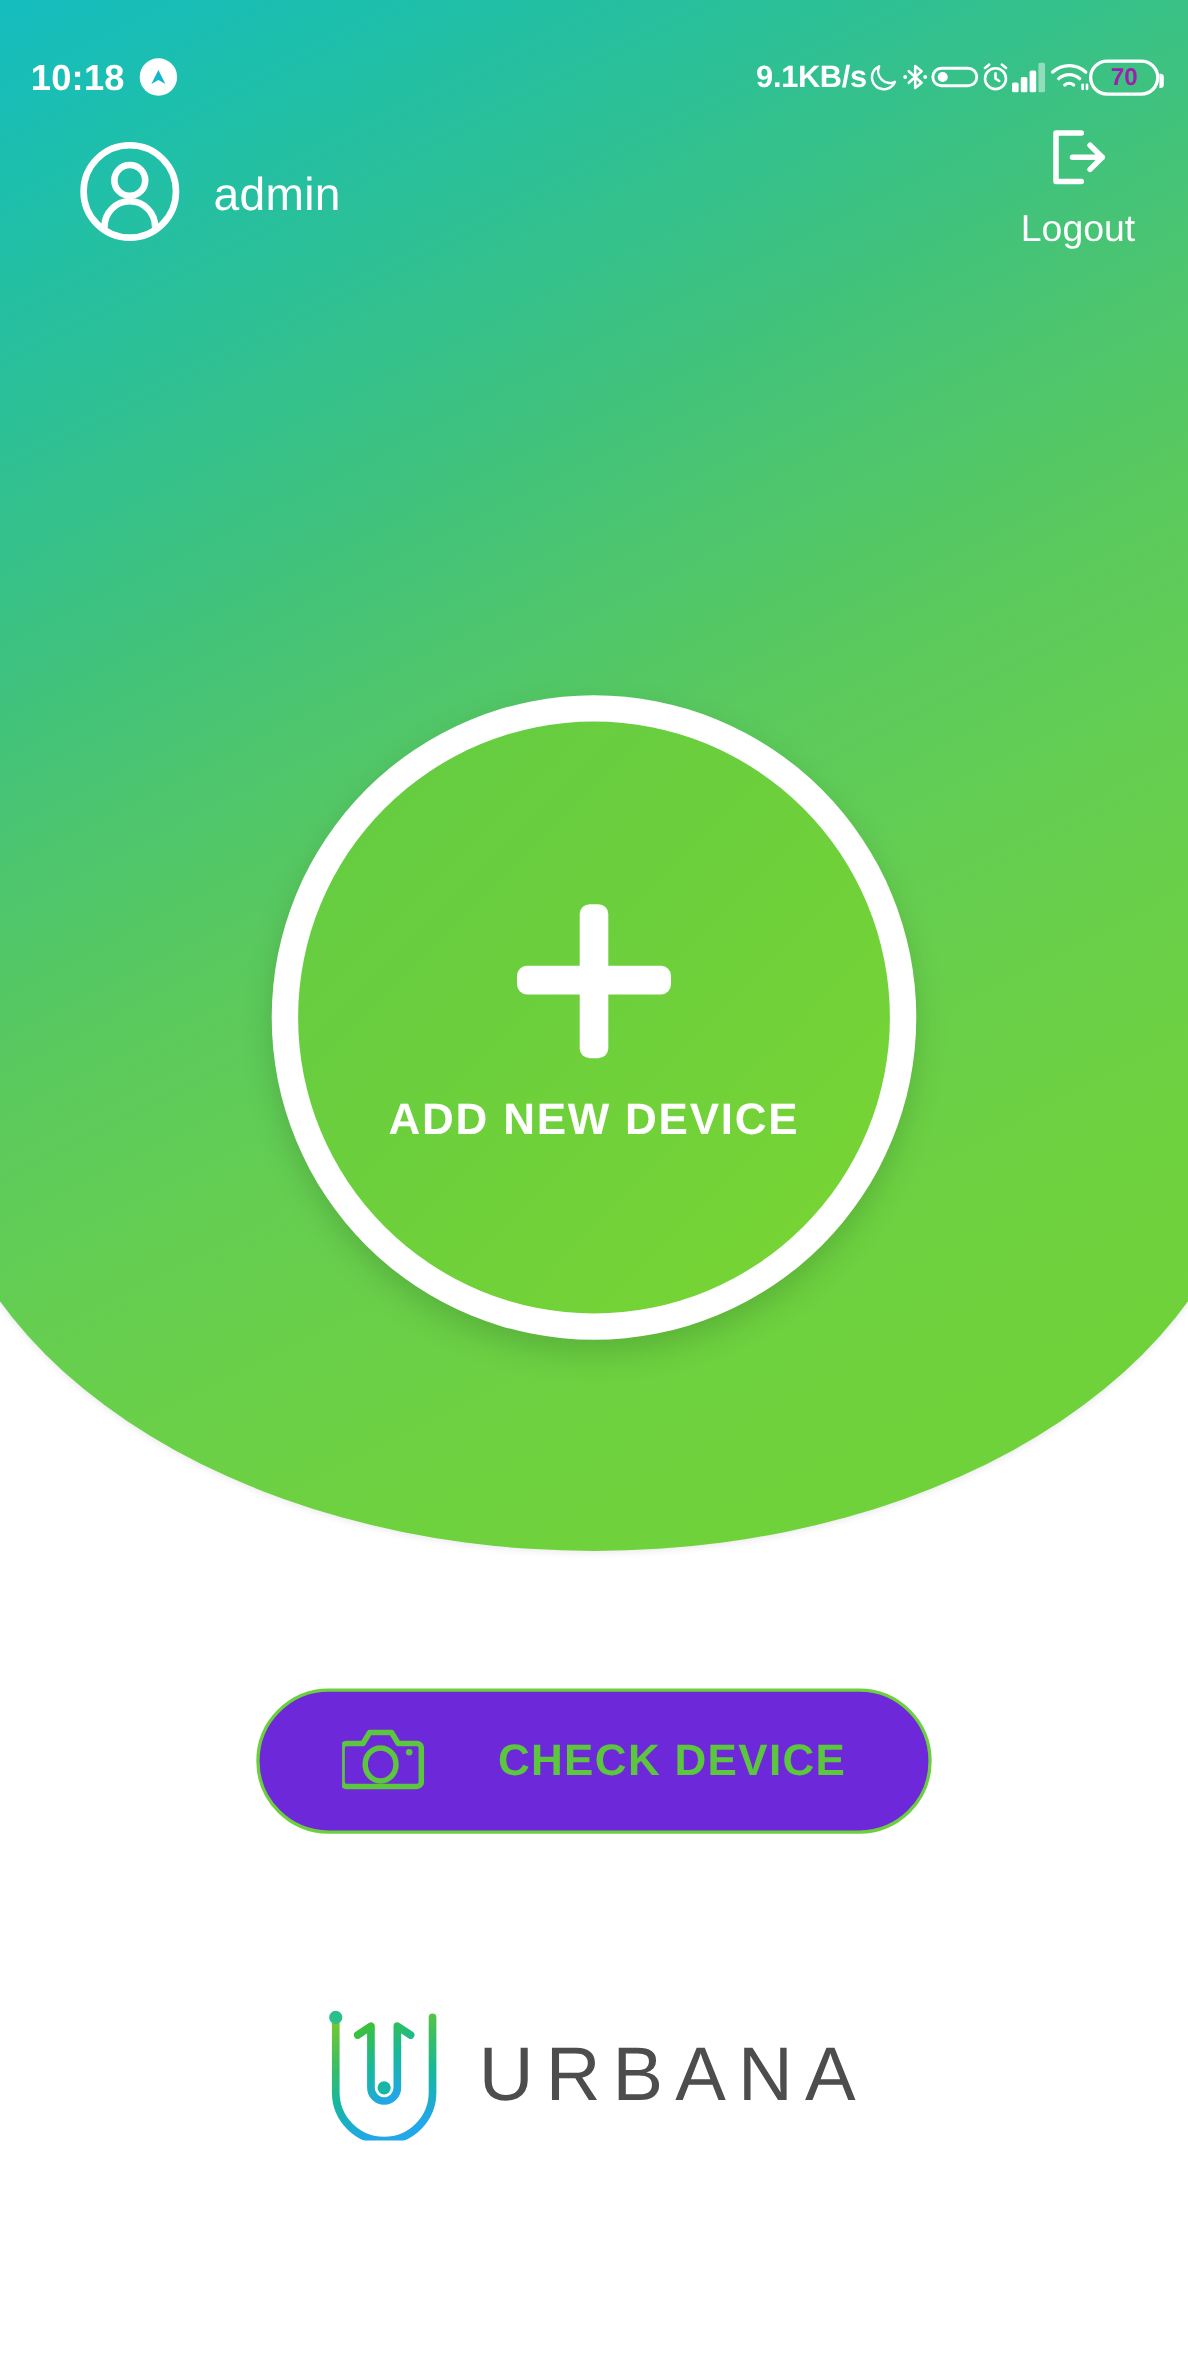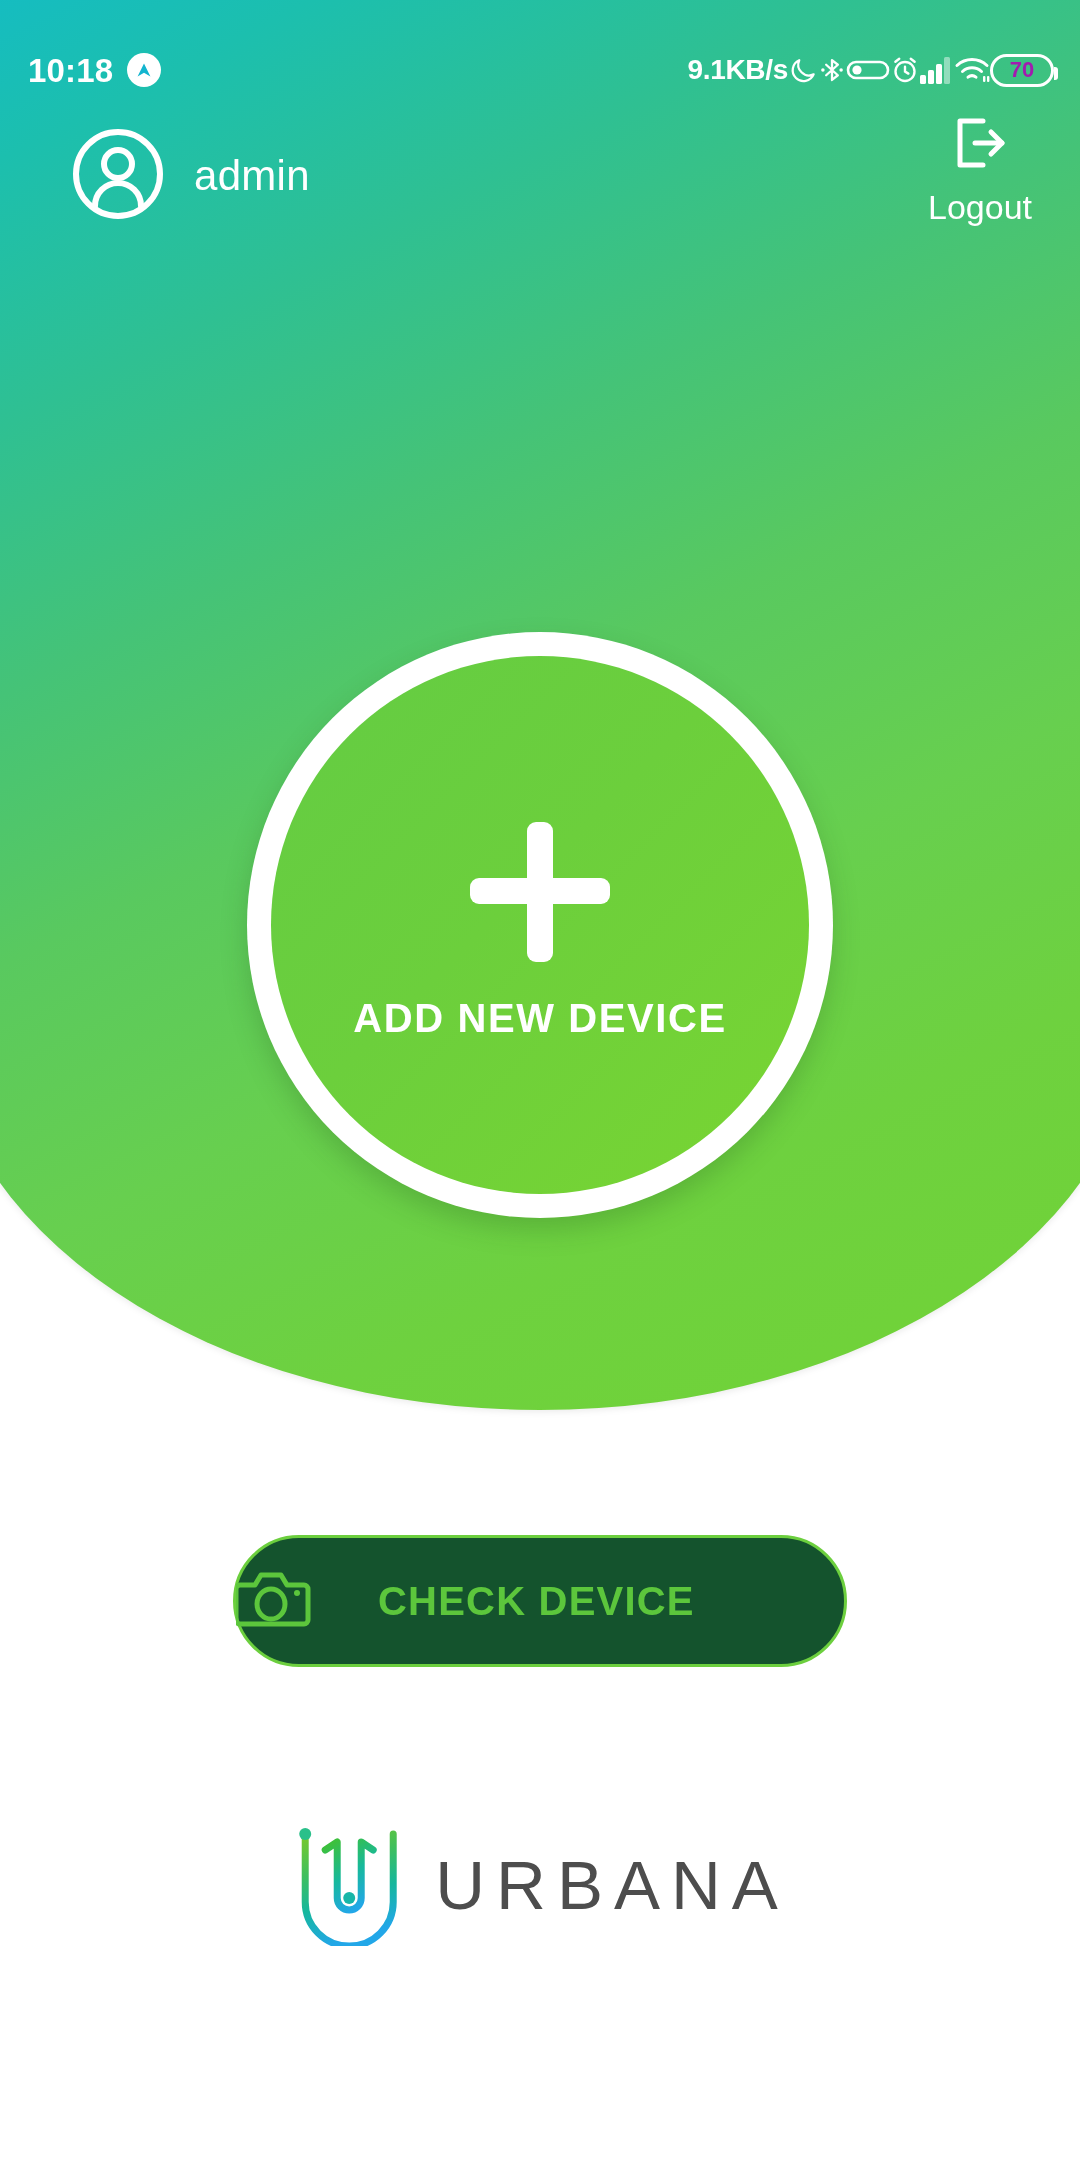--- a/index.html
+++ b/index.html
@@ -119,22 +119,22 @@
   #plus-icon::after  { top:0; left:57px; width:26px; height:140px; }
   #add-label {
     margin-top:34px; color:#ffffff; font-size:40px;
     font-weight:bold; letter-spacing:1.6px; white-space:nowrap;
   }
 
   
   #check-btn {
     position:absolute; left:50%; top:1535px; transform:translateX(-50%);
     width:614px; height:132px; border:3px solid #6ccf3e; border-radius:66px;
-    background:#14532d;
-    display:flex; align-items:center; justify-content:flex-start; gap:66px;
+    background:#6d28d9;
+    display:flex; align-items:center; justify-content:center; gap:66px;
     cursor:pointer;
     z-index:20;
   }
   #check-label {
     color:#5cc63c; font-size:40px; font-weight:bold; letter-spacing:1.2px;
   }
 
   
   #logo {
     position:absolute; left:50%; top:1820px; transform:translateX(-50%);

